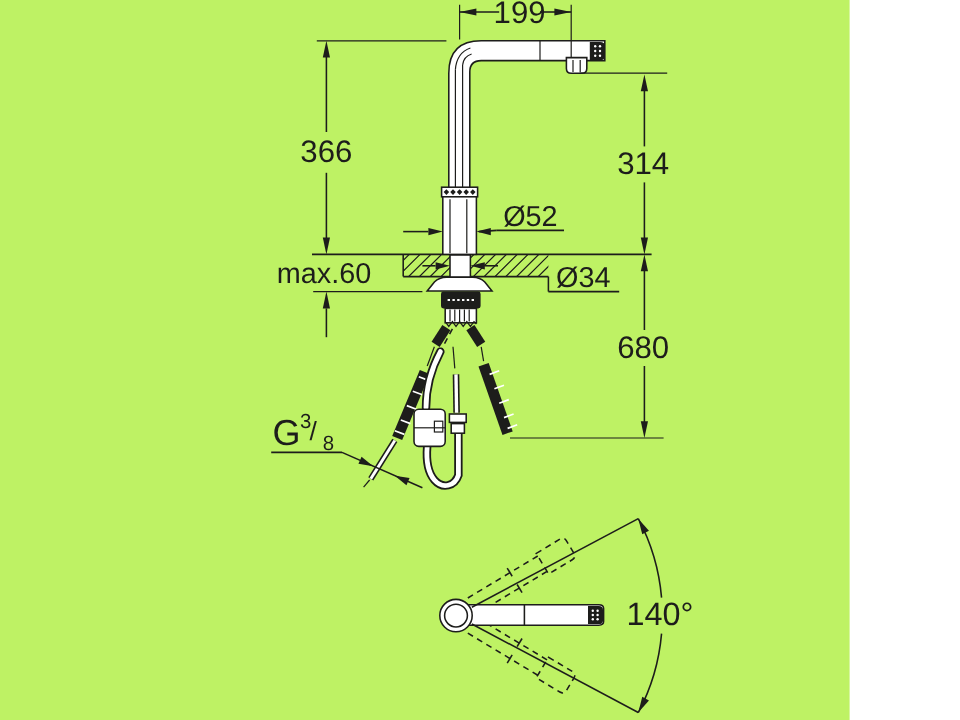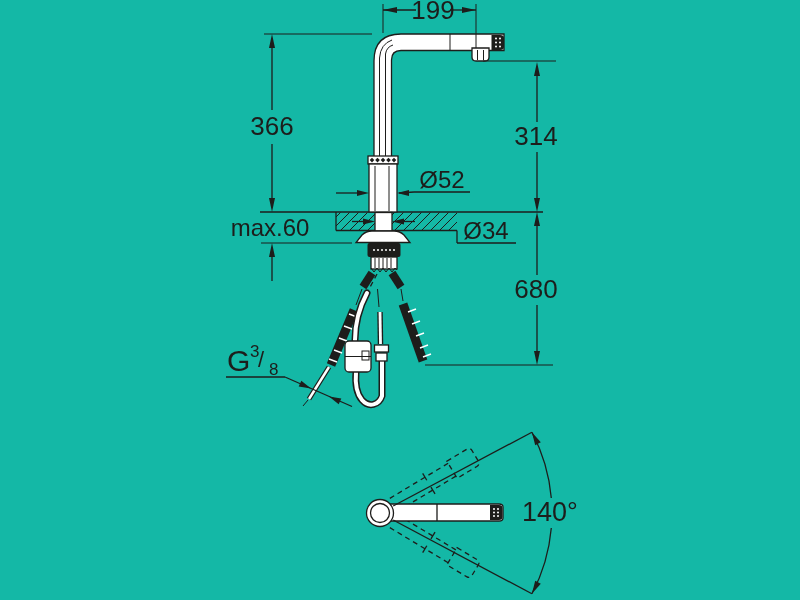--- a/index.html
+++ b/index.html
@@ -1,16 +1,16 @@
 <!DOCTYPE html>
 <html><head>
 <meta charset="utf-8">
 <style>
   html,body{margin:0;padding:0;background:#fff;}
-  .sheet{position:relative;width:800px;height:600px;background:#14b8a6;overflow:hidden;}
+  .sheet{position:relative;width:708px;height:600px;background:#bef264;overflow:hidden;}
   svg{display:block;}
   svg text{font-family:"Liberation Sans", sans-serif;fill:#1d1d1b;}
   .ln{stroke:#1d1d1b;stroke-width:1.3;fill:none;}
   .thin{stroke:#1d1d1b;stroke-width:1;fill:none;}
   .fillw{fill:#ffffff;stroke:#1d1d1b;stroke-width:1.3;}
   .filld{fill:#1d1d1b;stroke:none;}
   .dash{stroke:#1d1d1b;stroke-width:1.3;fill:none;stroke-dasharray:5 4;}
   .hose{stroke:#1d1d1b;stroke-width:7;fill:none;stroke-linecap:round;}
   .hosein{stroke:#ffffff;stroke-width:4;fill:none;stroke-linecap:round;}
   .braid{stroke:#1d1d1b;stroke-width:9;fill:none;stroke-linecap:butt;}

